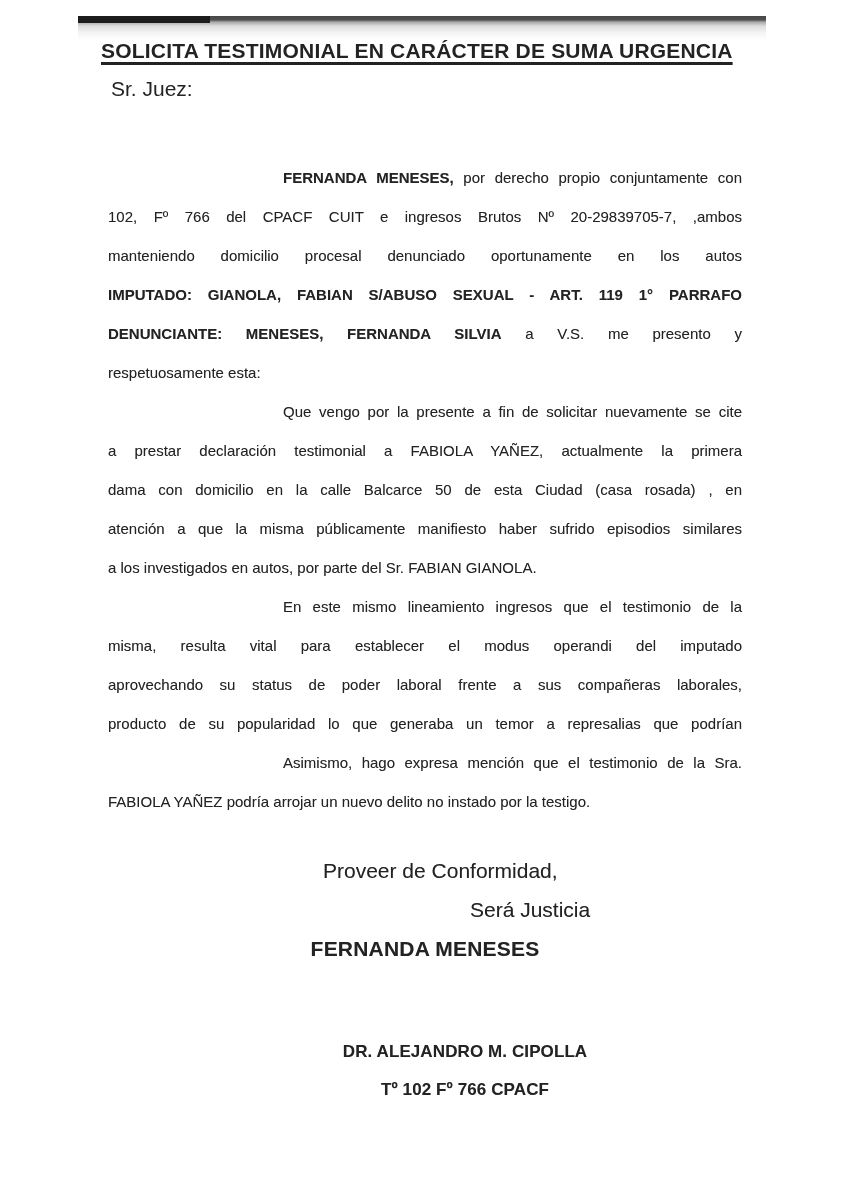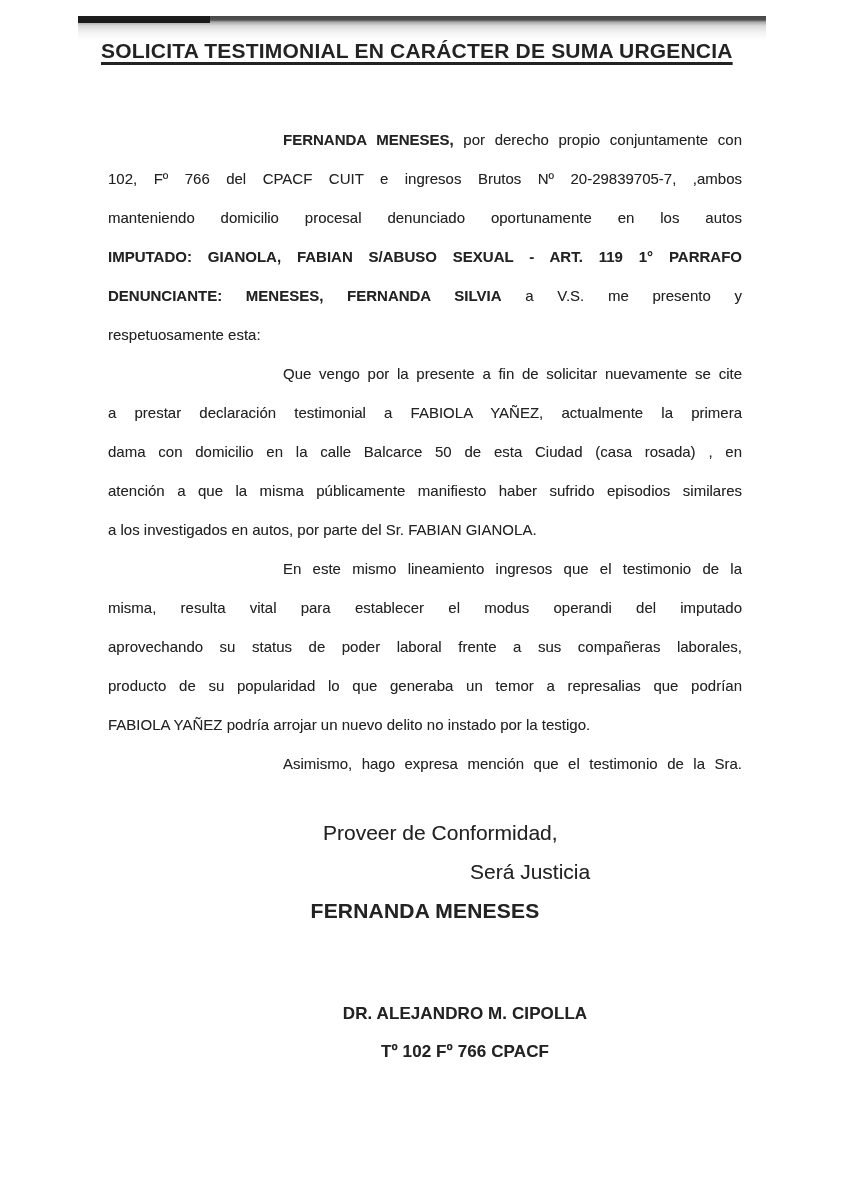--- a/index.html
+++ b/index.html
@@ -95,20 +95,21 @@
 </style>
 </head>
 <body>
 
 <div class="page" style="--ink: #232323; background: rgb(255, 255, 255);">
   <div class="scan-top"></div>
   <div class="scan-corner"></div>
 
   <div class="content">
     <div class="title">SOLICITA TESTIMONIAL EN CARÁCTER DE SUMA URGENCIA</div>
+    <div class="salutation">Sr. Juez:</div>
 
     <div class="doc-body">
         <div>
           <div class="line just first"><span class="b">FERNANDA MENESES,</span><span class="r"> por derecho propio conjuntamente con</span></div>
           <div class="line just"><span class="r">102, Fº 766 del CPACF CUIT e ingresos Brutos Nº 20-29839705-7, ,ambos</span></div>
           <div class="line just"><span class="r">manteniendo domicilio procesal denunciado oportunamente en los autos</span></div>
           <div class="line just"><span class="b">IMPUTADO: GIANOLA, FABIAN S/ABUSO SEXUAL - ART. 119 1° PARRAFO</span></div>
           <div class="line just"><span class="b">DENUNCIANTE: MENESES, FERNANDA SILVIA</span><span class="r"> a V.S. me presento y</span></div>
           <div class="line last"><span class="r">respetuosamente esta:</span></div>
         </div>
@@ -119,22 +120,22 @@
           <div class="line just"><span class="r">atención a que la misma públicamente manifiesto haber sufrido episodios similares</span></div>
           <div class="line last"><span class="r">a los investigados en autos, por parte del Sr. FABIAN GIANOLA.</span></div>
         </div>
         <div>
           <div class="line just first"><span class="r">En este mismo lineamiento ingresos que el testimonio de la</span></div>
           <div class="line just"><span class="r">misma, resulta vital para establecer el modus operandi del imputado</span></div>
           <div class="line just"><span class="r">aprovechando su status de poder laboral frente a sus compañeras laborales,</span></div>
           <div class="line just"><span class="r">producto de su popularidad lo que generaba un temor a represalias que podrían</span></div>
         </div>
         <div>
+          <div class="line just first"><span class="r">Asimismo, hago expresa mención que el testimonio de la Sra.</span></div>
           <div class="line last"><span class="r">FABIOLA YAÑEZ podría arrojar un nuevo delito no instado por la testigo.</span></div>
-          <div class="line just first"><span class="r">Asimismo, hago expresa mención que el testimonio de la Sra.</span></div>
         </div>
       </div>
 
     <div class="closing">
       <div class="proveer">Proveer de Conformidad,</div>
       <div class="sera">Será Justicia</div>
       <div class="signature">FERNANDA MENESES</div>
     </div>
 
     <div class="doc-footer">

